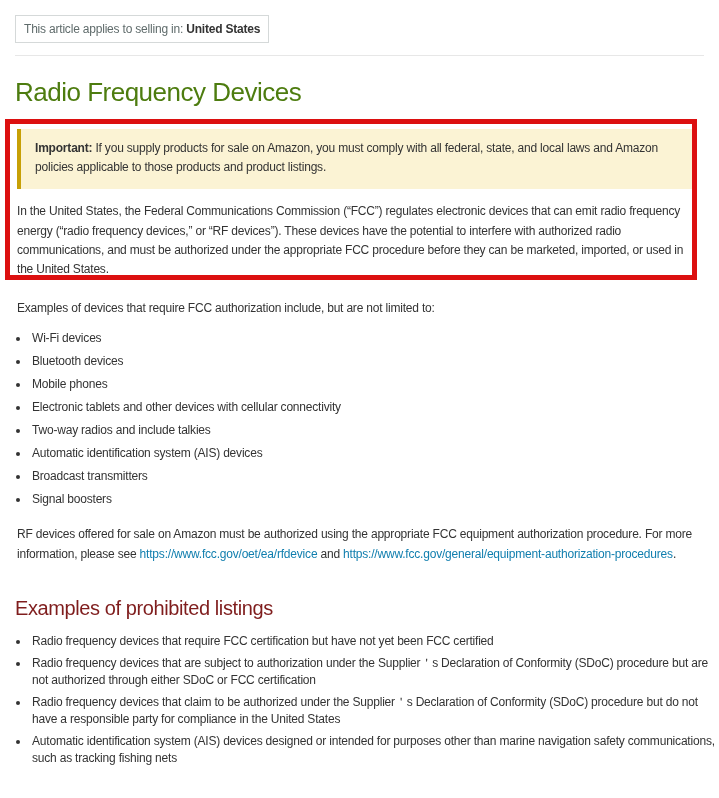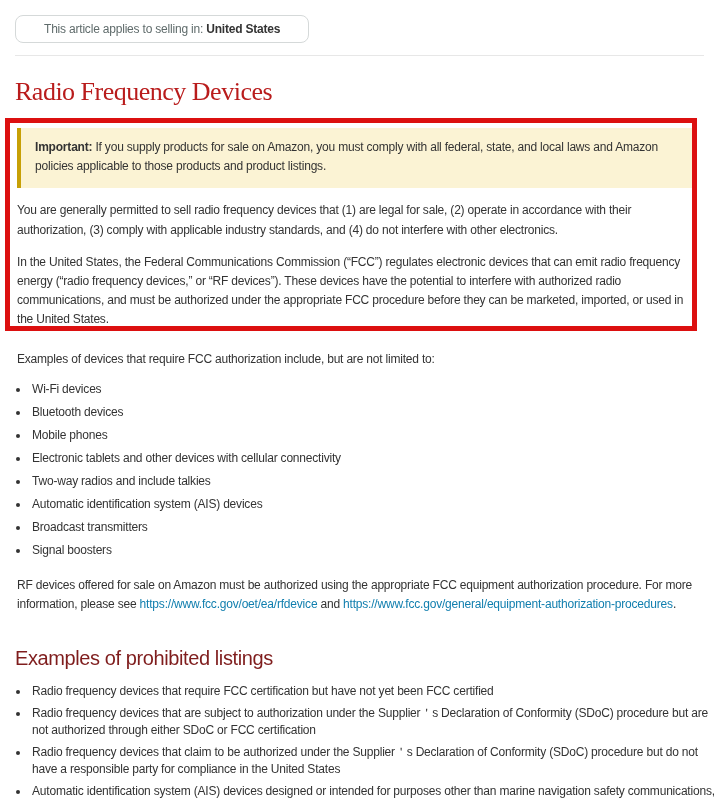--- a/index.html
+++ b/index.html
@@ -14,31 +14,30 @@
   html,body{margin:0;padding:0;}
   body{
     width:719px;height:798px;overflow:hidden;background:#ffffff;
     font-family:"Liberation Sans",sans-serif;color:#333;
     font-size:12px;letter-spacing:-0.2px;
   }
   .page{position:relative;width:719px;height:798px;}
 
   .region-pill{
     display:inline-block;margin:15px 0 0 15px;
-    border:1px solid var(--pill-border);border-radius:8px;
-    padding:6px 28px;font-size:12px;color:#5f6b6b;background:#fff;
+    border:1px solid var(--pill-border);border-radius:0;
+    padding:6px 8px;font-size:12px;color:#5f6b6b;background:#fff;
   }
   .region-pill b{color:#333;}
 
   .divider{border:none;border-top:1px solid var(--divider);margin:12px 15px 0 15px;}
 
   h1.page-title{
-    margin:21px 15px 11px 15px;font-size:26px;font-weight:400;color:#b91c1c;
+    margin:21px 15px 11px 15px;font-size:26px;font-weight:400;color:#4d7c0f;
     letter-spacing:-0.5px;
-    font-family:Liberation Serif, serif;
   }
 
   .annotated{position:relative;margin-top:9px;padding:10px 22px 1px 17px;}
   .red-overlay{
     position:absolute;top:0;left:5px;width:692px;height:100%;
     border:5px solid var(--accent-red);pointer-events:none;z-index:5;
   }
   .important-box{
     background:var(--note-bg);border-left:4px solid var(--note-border);
     padding:10px 14px 12px 14px;margin:0 3px 4px 0;line-height:1.6;
@@ -72,21 +71,20 @@
 
   <hr class="divider">
 
   <h1 class="page-title">Radio Frequency Devices</h1>
 
   <div class="annotated">
     <div class="red-overlay"></div>
     <div class="important-box">
       <b>Important:</b><span> If you supply products for sale on Amazon, you must comply with all federal, state, and local laws and Amazon policies applicable to those products and product listings.</span>
     </div>
-    <p class="body-p">You are generally permitted to sell radio frequency devices that (1) are legal for sale, (2) operate in accordance with their authorization, (3) comply with applicable industry standards, and (4) do not interfere with other electronics.</p>
     <p class="body-p">In the United States, the Federal Communications Commission (“FCC”) regulates electronic devices that can emit radio frequency energy (“radio frequency devices,” or “RF devices”). These devices have the potential to interfere with authorized radio communications, and must be authorized under the appropriate FCC procedure before they can be marketed, imported, or used in the United States.</p>
   </div>
 
   <p class="lead">Examples of devices that require FCC authorization include, but are not limited to:</p>
 
   <ul class="doc-list">
 
   <li>Wi-Fi devices</li>
       <li>Bluetooth devices</li>
       <li>Mobile phones</li>

